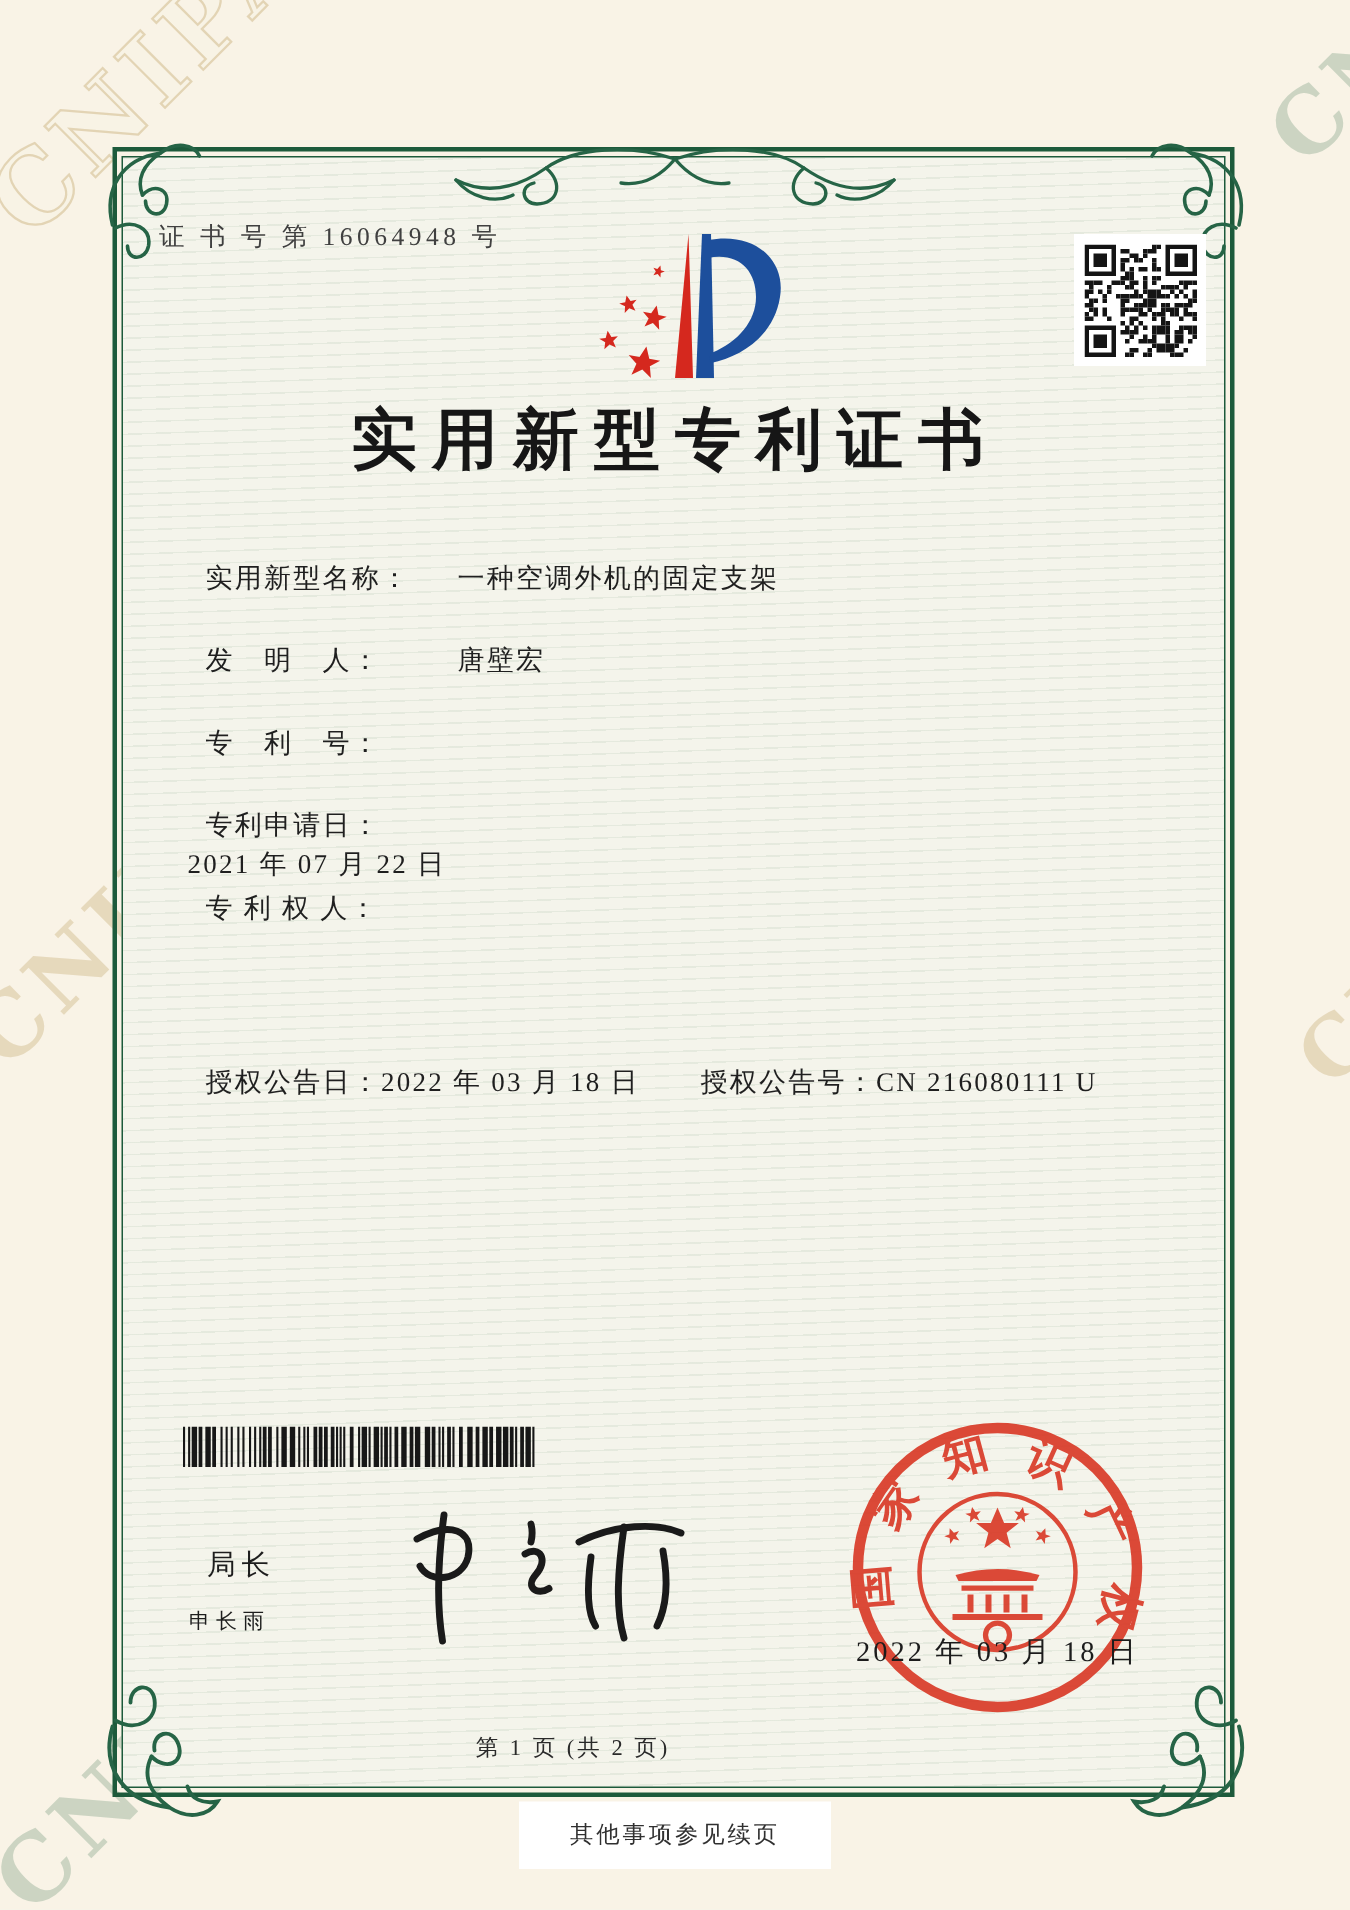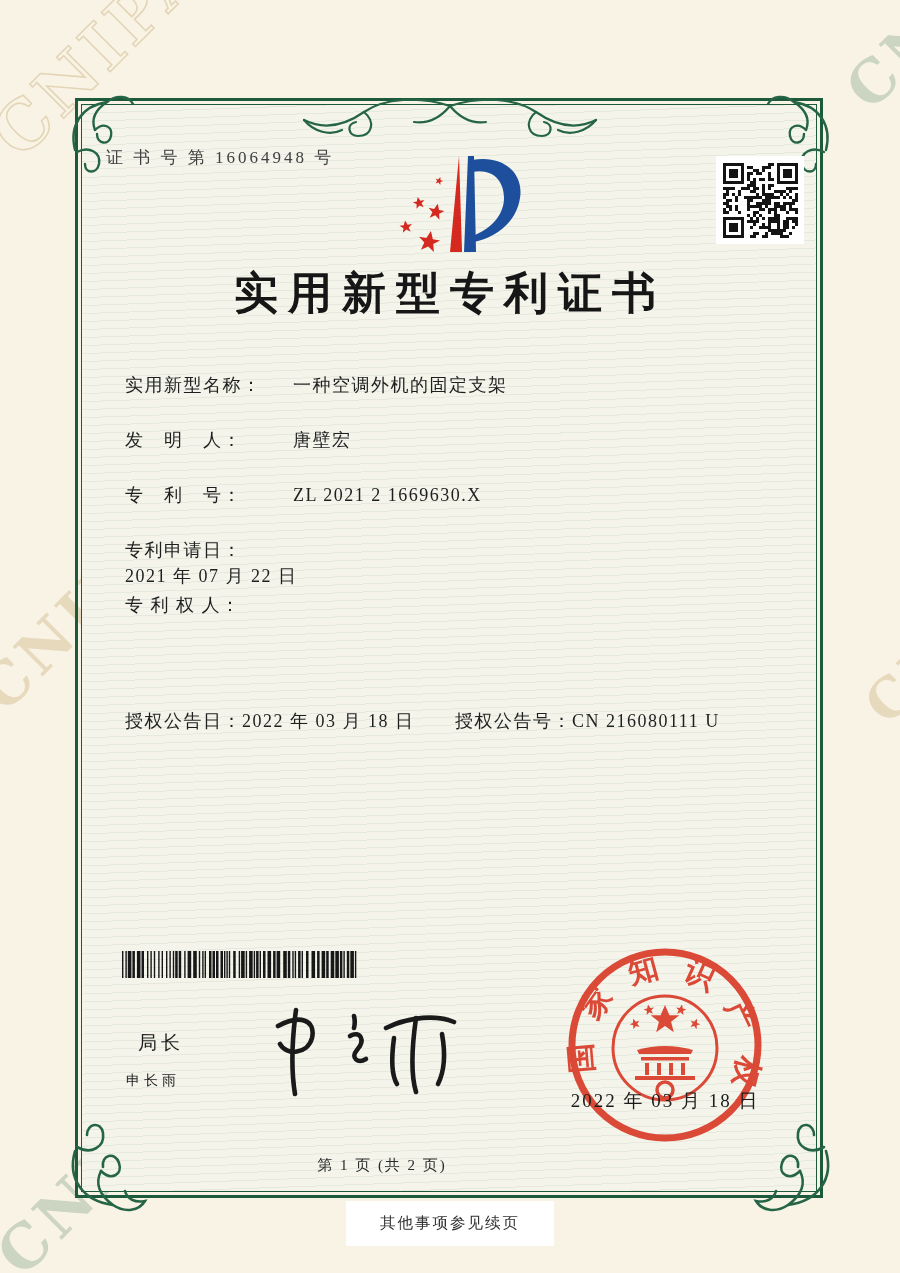--- a/index.html
+++ b/index.html
@@ -42,21 +42,21 @@
   }
   .logo{position:absolute;left:372px;top:150px;width:156px;height:108px;}
   .title{
     position:absolute;left:0;top:264px;width:900px;text-align:center;
     font-size:44px;font-weight:bold;color:#161616;letter-spacing:10px;
   }
   .row{
     position:absolute;left:125px;width:675px;display:flex;
     font-size:18px;color:#1f1f1f;letter-spacing:1.5px;line-height:1.45;
   }
-  .row .lbl{white-space:pre;flex:0 0 auto;min-width:168px;}
+  .row .lbl{white-space:pre;flex:0 0 auto;min-width:168px;margin-left:12px;}
   .row .val{flex:1 1 auto;}
   .grant-pair{display:flex;}
   .paras{
     position:absolute;left:122px;top:747px;width:678px;
     font-size:17px;color:#1b1b1b;line-height:1.78;letter-spacing:0.5px;
     text-align:justify;
   }
   .paras p{margin:0;text-indent:2em;}
   .barcode{position:absolute;left:122px;top:951px;width:240px;height:27px;}
   .director-title{position:absolute;left:138px;top:1030px;font-size:19px;color:#1d1d1d;letter-spacing:4px;}
@@ -394,23 +394,22 @@
   <div class="title">实用新型专利证书</div>
 
   <div class="row" style="top:372px;">
     <span class="lbl">实用新型名称：</span>
     <span class="val">一种空调外机的固定支架</span>
   </div>
   <div class="row" style="top:427px;">
     <span class="lbl">发　明　人：</span>
     <span class="val">唐壁宏</span>
   </div>
-  <div class="row" style="top:482px;">
+  <div class="row" style="top:482px;gap:21px;">
     <span class="lbl">专　利　号：</span>
-    <span class="val">ZL 2021 2 1669630.X</span>
   </div>
   <div class="row" style="top:537px;flex-direction:column;">
     <span class="lbl">专利申请日：</span>
     <span class="val">2021 年 07 月 22 日</span>
   </div>
   <div class="row" style="top:592px;">
     <span class="lbl">专 利 权 人：</span>
   </div>
 
   <div class="row" style="top:708px;">

